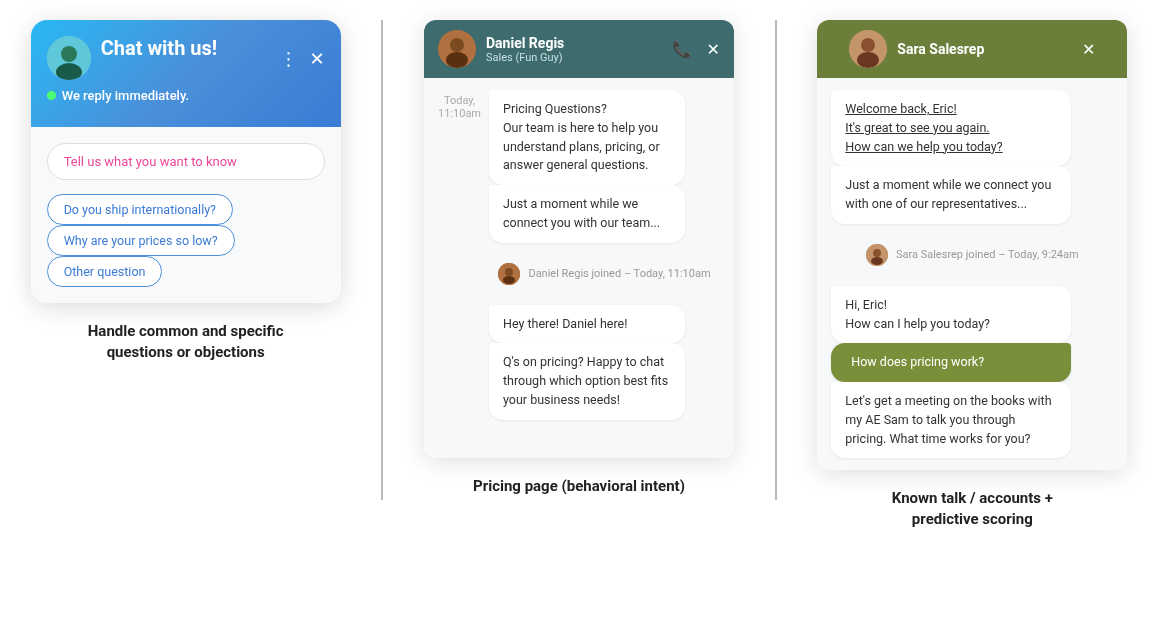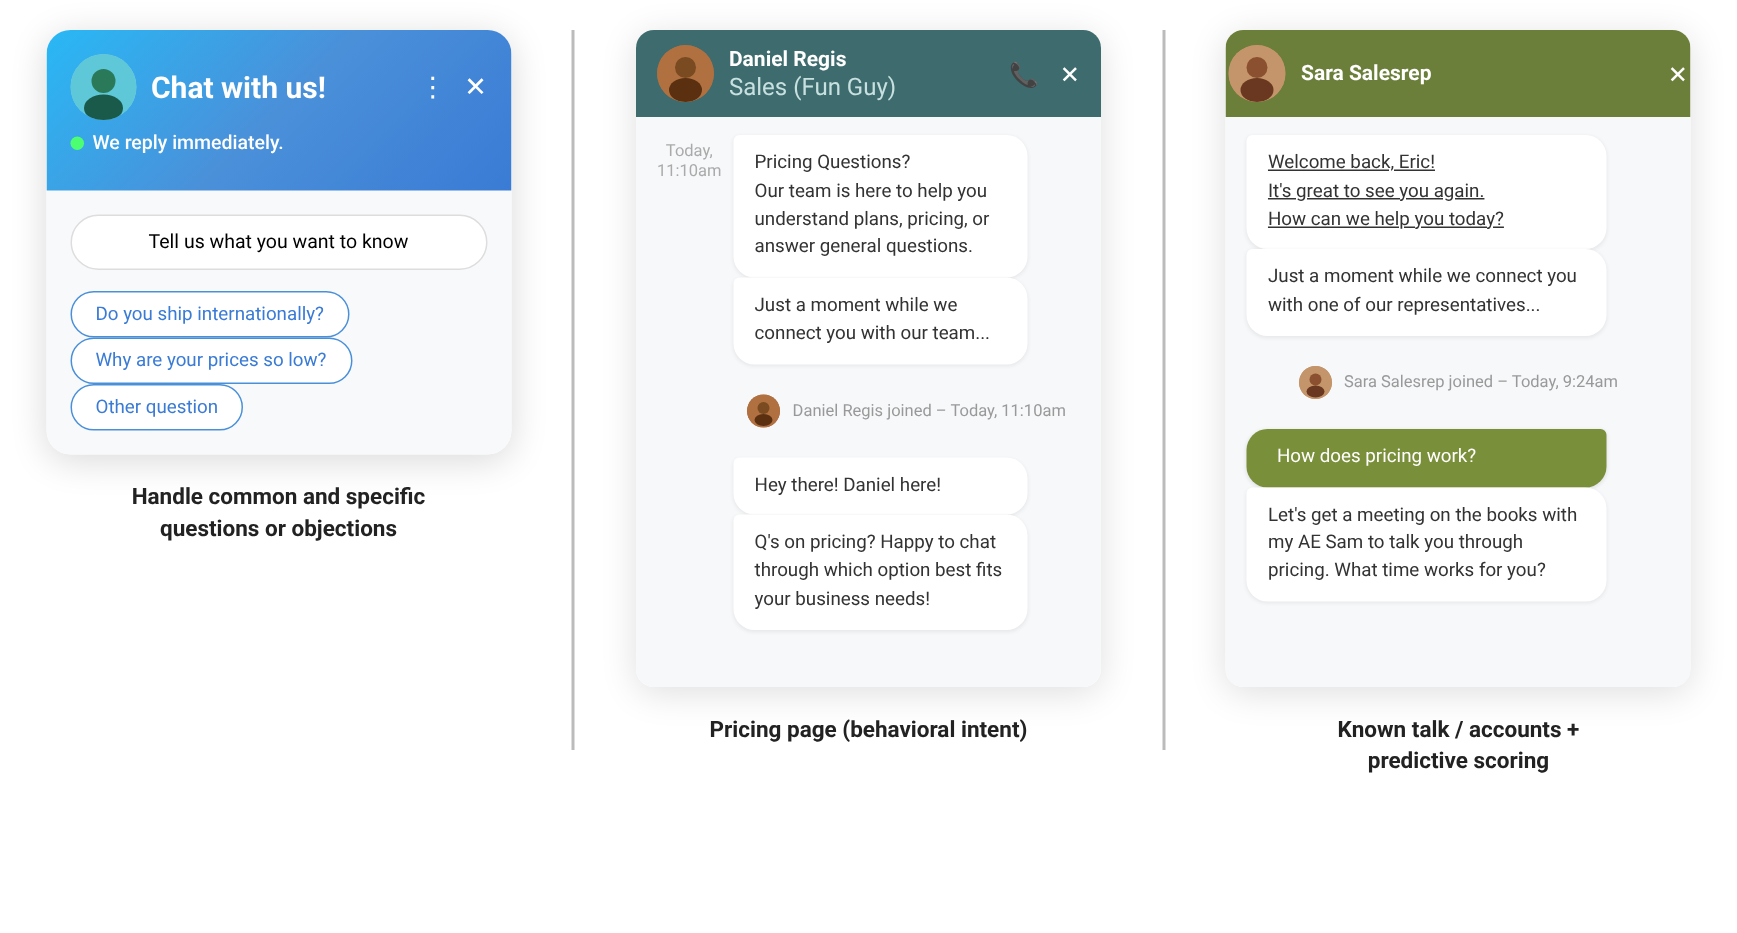--- a/index.html
+++ b/index.html
@@ -37,21 +37,20 @@
       box-shadow: 0 4px 24px rgba(0,0,0,0.15);
       background: #fff;
     }
     .chat-header-gradient {
       background: linear-gradient(135deg, #29b8f5 0%, #4a90d9 50%, #3a7bd5 100%);
       padding: 16px 16px 24px 16px;
       position: relative;
     }
     .chat-header-top {
       display: flex;
-      align-items: center;
       gap: 10px;
     }
     .avatar-circle {
       width: 44px;
       height: 44px;
       border-radius: 50%;
       background: #7ecfdd;
       overflow: hidden;
       flex-shrink: 0;
       display: flex;
@@ -101,23 +100,22 @@
       display: flex;
       flex-direction: column;
       gap: 10px;
     }
     .search-input-bar {
       background: #fff;
       border: 1px solid #ddd;
       border-radius: 20px;
       padding: 10px 16px;
       font-size: 13px;
-      color: #000000;
+      color: #ec4899;
       margin-bottom: 4px;
-      text-align: center;
     }
     .quick-btn {
       border: 1.5px solid #4a90d9;
       border-radius: 20px;
       padding: 7px 16px;
       font-size: 12.5px;
       color: #3a7bd5;
       background: #fff;
       text-align: left;
       cursor: pointer;
@@ -151,21 +149,21 @@
       align-items: center;
       justify-content: center;
     }
     .agent-name {
       color: #fff;
       font-size: 14px;
       font-weight: 700;
     }
     .agent-role {
       color: #c8e0e0;
-      font-size: 16px;
+      font-size: 11px;
     }
     .header2-icons {
       margin-left: auto;
       display: flex;
       gap: 14px;
       align-items: center;
       color: #fff;
       font-size: 16px;
     }
     .chat-body2 {
@@ -213,21 +211,21 @@
     
     .chat-widget3 {
       width: 310px;
       border-radius: 12px;
       overflow: hidden;
       box-shadow: 0 4px 24px rgba(0,0,0,0.13);
       background: #fff;
     }
     .chat-header3 {
       background: #6b7f3a;
-      padding: 10px 2px;
+      padding: 10px 32px;
       display: flex;
       align-items: center;
       gap: 10px;
     }
     .avatar3 {
       width: 38px;
       height: 38px;
       border-radius: 50%;
       overflow: hidden;
       background: #c4956a;
@@ -389,20 +387,22 @@
             <div class="agent-joined">
               <div class="agent-joined-avatar" style="background: rgb(196, 149, 106);">
                 <svg width="22" height="22" viewBox="0 0 22 22">
                   <circle cx="11" cy="11" r="11" fill="#c4956a"></circle>
                   <circle cx="11" cy="9" r="4" fill="#8a5030"></circle>
                   <ellipse cx="11" cy="17" rx="6" ry="4" fill="#6a3820"></ellipse>
                 </svg>
               </div>
               <span>Sara Salesrep joined – Today, 9:24am</span>
             </div>
+            <div class="bubble-left" style="white-space: pre-line;">Hi, Eric!
+How can I help you today?</div>
             <div class="bubble-right">How does pricing work?</div>
             <div class="bubble-left" style="white-space: pre-line;">Let's get a meeting on the books with my AE Sam to talk you through pricing. What time works for you?</div>
           </div>
       </div>
     </div>
     <div class="caption">Known talk / accounts + predictive scoring</div>
   </div>
 
 </div>
 

